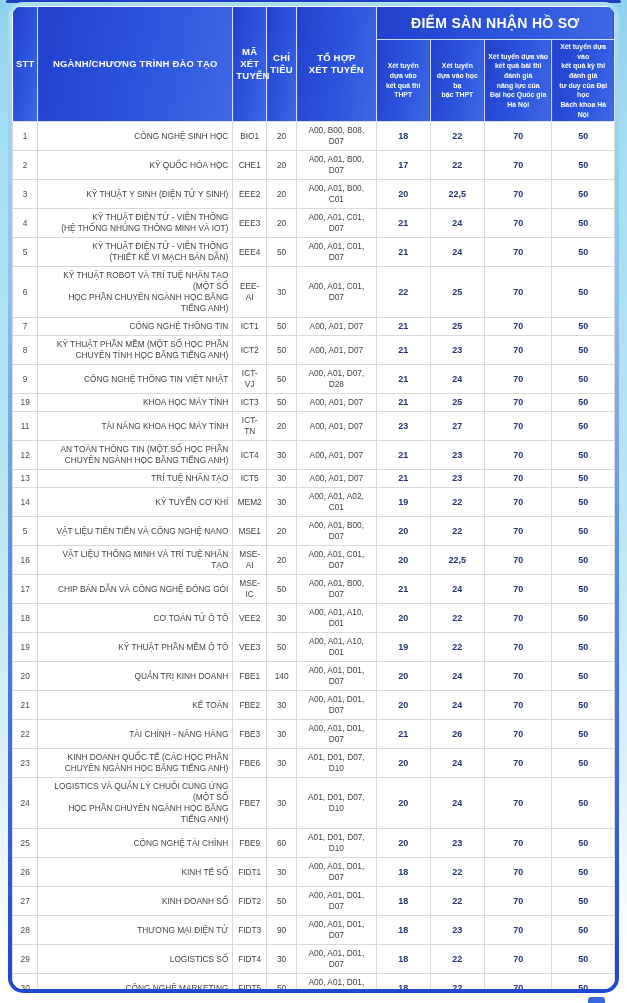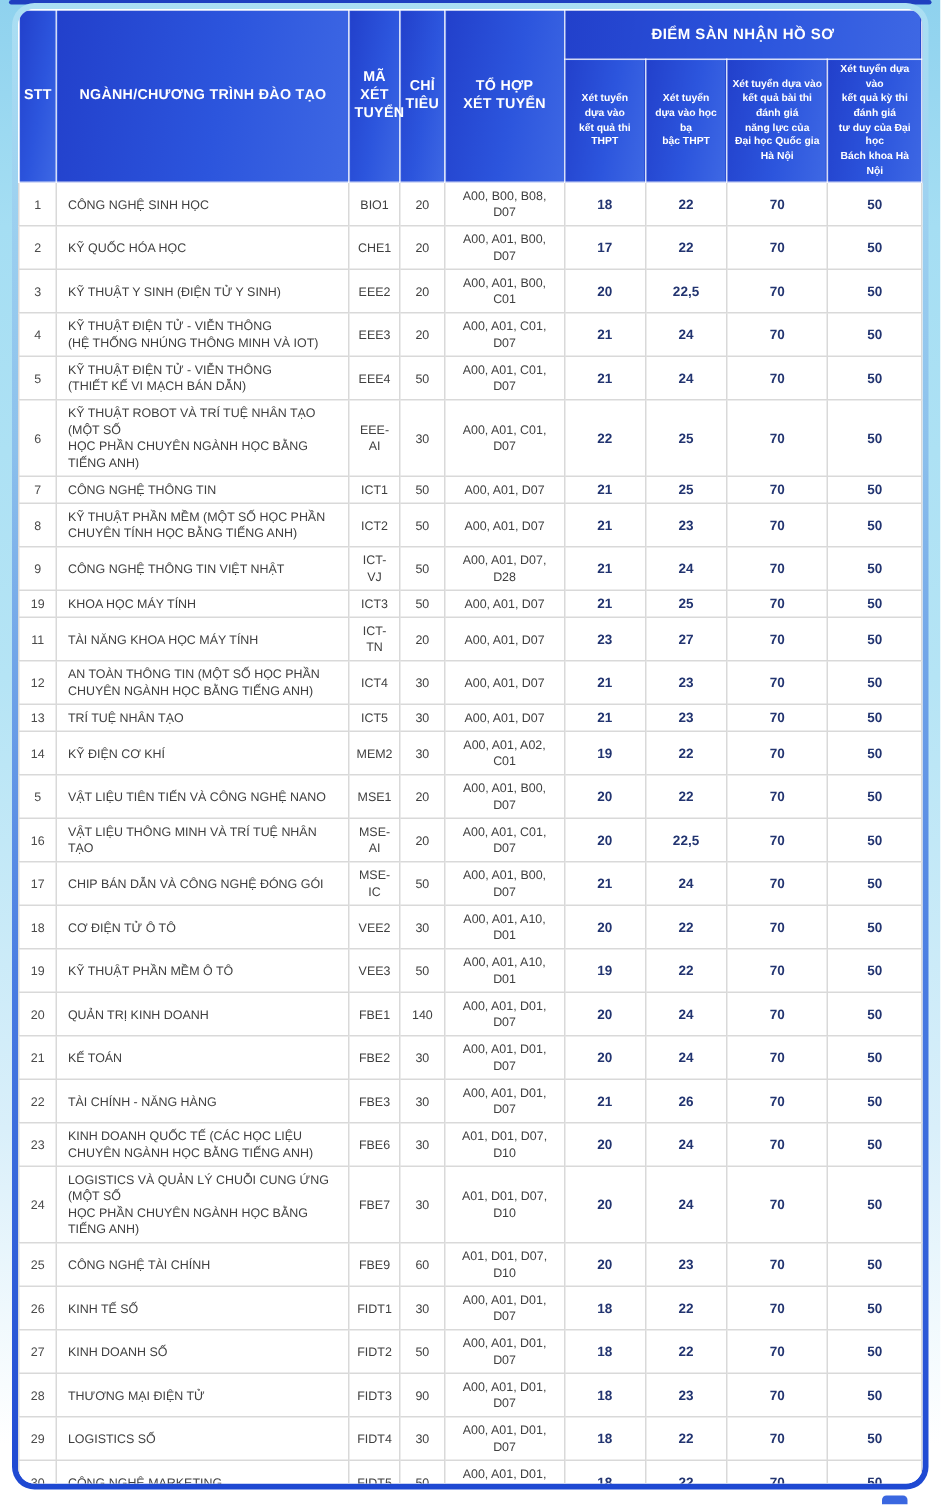--- a/index.html
+++ b/index.html
@@ -25,29 +25,29 @@
     width:100%;height:100%;background:#ffffff;border-radius:11px;overflow:hidden;
   }
   table{width:100%;height:100%;border-collapse:collapse;table-layout:fixed;}
   thead th{
     background:linear-gradient(100deg,#2240cb 0%,#2c55dd 55%,#3e68e4 100%);
     color:#ffffff;border:1px solid rgba(255,255,255,.8);
     text-align:center;vertical-align:middle;white-space:pre-line;
     padding:2px 3px;
   }
   th.th-main{font-size:9.5px;font-weight:bold;letter-spacing:.2px;line-height:1.25;}
-  th.th-group{font-size:10px;font-weight:bold;height:28px;letter-spacing:.3px;}
+  th.th-group{font-size:14px;font-weight:bold;height:28px;letter-spacing:.3px;}
   th.th-sub{font-size:6.9px;font-weight:bold;line-height:1.4;height:40px;}
   tbody td{
     border:1px solid #d9d9d9;background:#ffffff;
     font-size:8.3px;line-height:11px;color:#3f3f3f;
     padding:3px 4px;text-align:center;vertical-align:middle;white-space:pre-line;
   }
   tbody td.c0{color:#4a4a4a;}
-  tbody td.c1{text-align:left;padding-left:7px;}
+  tbody td.c1{text-align:right;padding-left:7px;}
   tbody td.c5,tbody td.c6,tbody td.c7,tbody td.c8{
     font-weight:bold;color:#223470;font-size:9px;
   }
   .corner-chip{
     position:absolute;left:588px;top:997px;width:17px;height:10px;
     background:#3a67e0;border-radius:3px;
   }
 </style>
 </head>
 <body>
@@ -243,21 +243,21 @@
               <td class="c2">ICT5</td>
               <td class="c3">30</td>
               <td class="c4">A00, A01, D07</td>
               <td class="c5">21</td>
               <td class="c6">23</td>
               <td class="c7">70</td>
               <td class="c8">50</td>
             </tr>
             <tr>
               <td class="c0">14</td>
-              <td class="c1">KỸ ĐIỆN CƠ KHÍ</td>
+              <td class="c1">KỸ TUYỂN CƠ KHÍ</td>
               <td class="c2">MEM2</td>
               <td class="c3">30</td>
               <td class="c4">A00, A01, A02, C01</td>
               <td class="c5">19</td>
               <td class="c6">22</td>
               <td class="c7">70</td>
               <td class="c8">50</td>
             </tr>
             <tr>
               <td class="c0">5</td>
@@ -287,21 +287,21 @@
               <td class="c2">MSE-IC</td>
               <td class="c3">50</td>
               <td class="c4">A00, A01, B00, D07</td>
               <td class="c5">21</td>
               <td class="c6">24</td>
               <td class="c7">70</td>
               <td class="c8">50</td>
             </tr>
             <tr>
               <td class="c0">18</td>
-              <td class="c1">CƠ ĐIỆN TỬ Ô TÔ</td>
+              <td class="c1">CƠ TOÁN TỬ Ô TÔ</td>
               <td class="c2">VEE2</td>
               <td class="c3">30</td>
               <td class="c4">A00, A01, A10, D01</td>
               <td class="c5">20</td>
               <td class="c6">22</td>
               <td class="c7">70</td>
               <td class="c8">50</td>
             </tr>
             <tr>
               <td class="c0">19</td>
@@ -342,21 +342,21 @@
               <td class="c2">FBE3</td>
               <td class="c3">30</td>
               <td class="c4">A00, A01, D01, D07</td>
               <td class="c5">21</td>
               <td class="c6">26</td>
               <td class="c7">70</td>
               <td class="c8">50</td>
             </tr>
             <tr>
               <td class="c0">23</td>
-              <td class="c1">KINH DOANH QUỐC TẾ (CÁC HỌC LIỆU
+              <td class="c1">KINH DOANH QUỐC TẾ (CÁC HỌC PHẦN
 CHUYÊN NGÀNH HỌC BẰNG TIẾNG ANH)</td>
               <td class="c2">FBE6</td>
               <td class="c3">30</td>
               <td class="c4">A01, D01, D07, D10</td>
               <td class="c5">20</td>
               <td class="c6">24</td>
               <td class="c7">70</td>
               <td class="c8">50</td>
             </tr>
             <tr>

